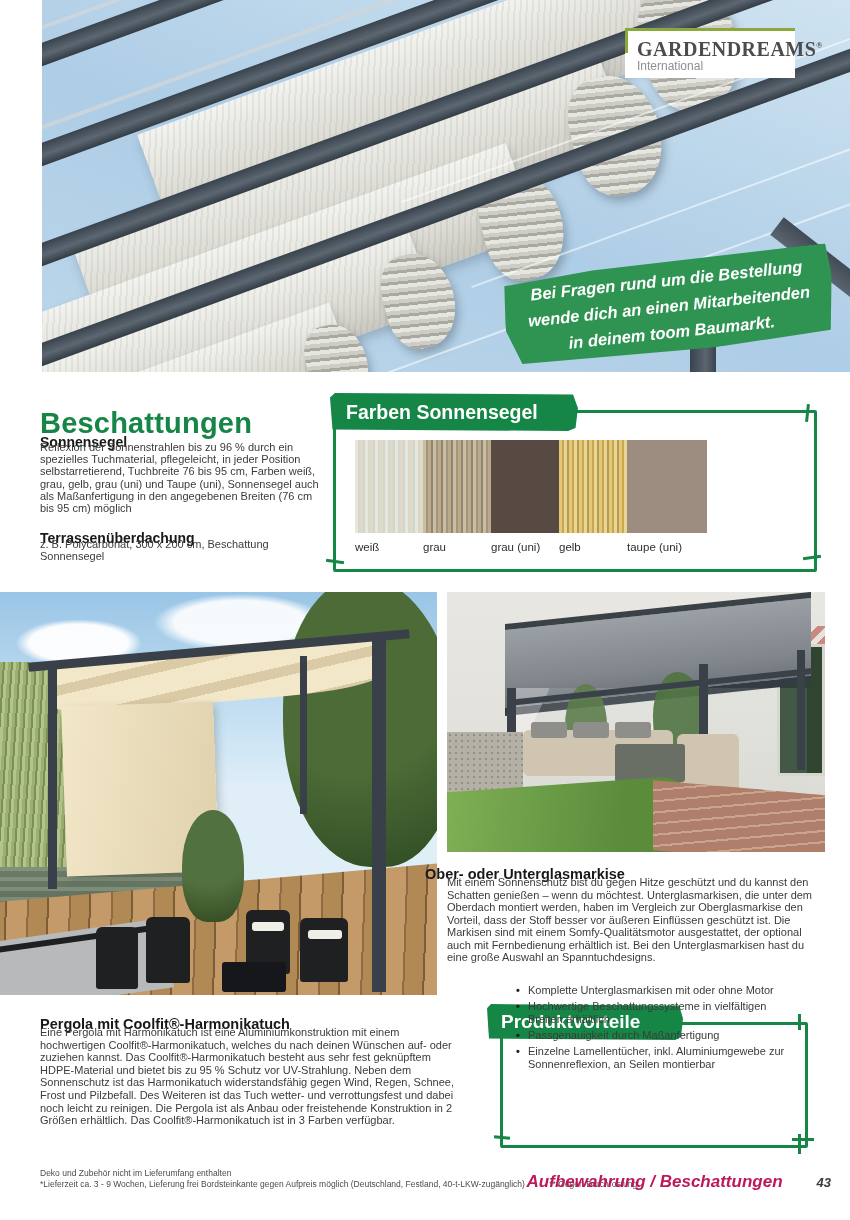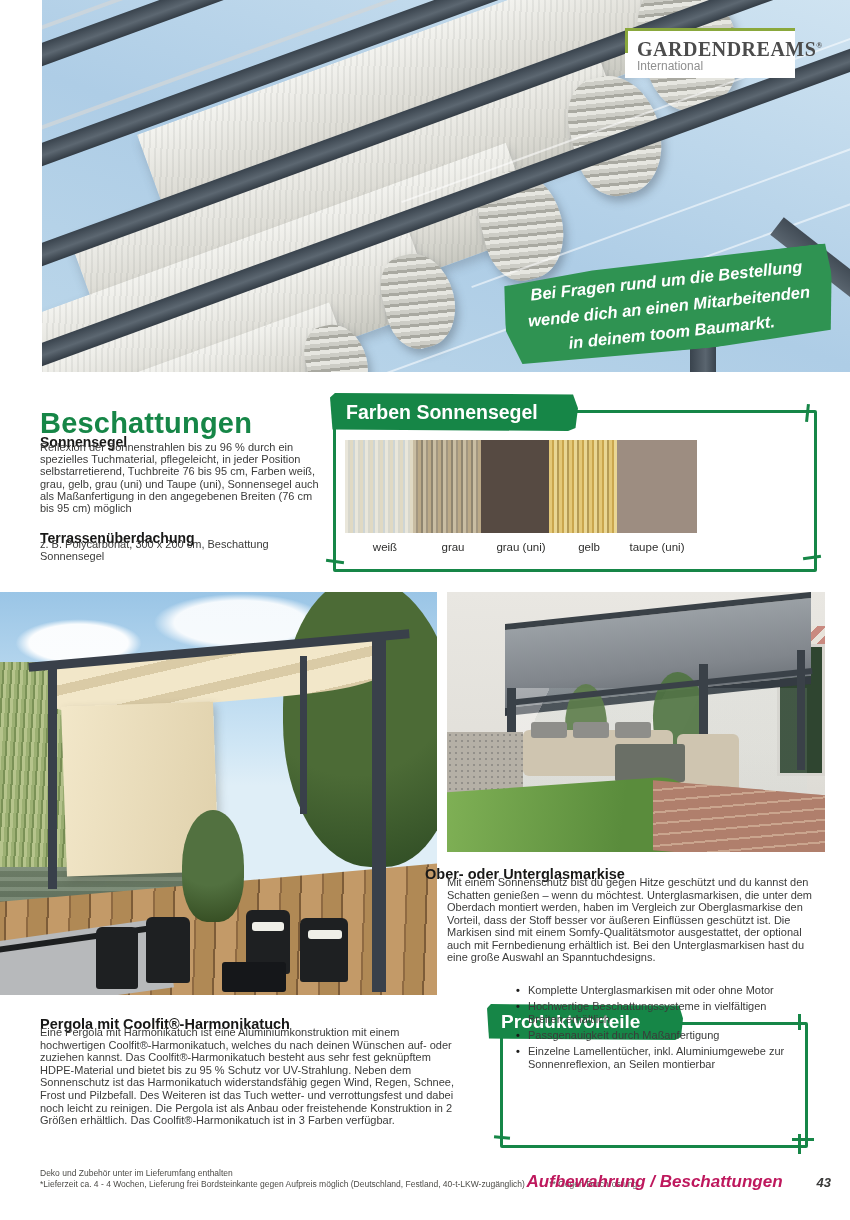--- a/index.html
+++ b/index.html
@@ -41,21 +41,21 @@
   .h1{position:absolute;left:40px;top:388px;font-size:29px;font-weight:bold;color:#168647;letter-spacing:.2px;}
   .h3{position:absolute;font-size:14px;font-weight:bold;color:#181817;margin-top:8px;}
   .body-p{position:absolute;font-size:11px;line-height:12.2px;color:#3b3b3a;}
   
   .panel-border{position:absolute;border:3px solid #168647;border-radius:2px;}
   .tail{position:absolute;background:#168647;}
   .banner{position:absolute;background:#168647;color:#fff;font-weight:bold;display:flex;align-items:center;
           clip-path:polygon(0 12%,2% 0,98% 4%,100% 40%,99% 92%,96% 100%,1% 96%);}
   .swatch-row{position:absolute;left:333px;top:410px;width:478px;height:156px;box-sizing:border-box;
               display:flex;gap:8px;padding:30px 0 0 22px;}
-  .sw-cell{width:60px;display:flex;flex-direction:column;align-items:center;}
+  .sw-cell{width:60px;display:flex;flex-direction:column;align-items:flex-start;}
   .sw{width:80px;height:93px;}
   .sw-label{margin-top:8px;font-size:11.5px;color:#2e2e2d;}
   .sw0{background:repeating-linear-gradient(90deg,#e9e6da 0 3px,#d7d7cd 3px 5px,#e0d9c3 5px 8px,#ced5d5 8px 10px);}
   .sw1{background:repeating-linear-gradient(90deg,#c9bda2 0 3px,#a29680 3px 5px,#bba987 5px 8px,#8f8570 8px 10px);}
   .sw2{background:repeating-linear-gradient(90deg,#e3c878 0 3px,#caa64e 3px 5px,#e9d694 5px 8px,#b59b55 8px 10px);}
   .sw3{background:#564a42;}
   .sw4{background:#9d8d81;}
   
   .ph{position:absolute;overflow:hidden;}
   .abs{position:absolute;}
@@ -271,23 +271,23 @@
     <span>Produktvorteile</span>
   </div>
   <ul class="benefits-list">
     <li>Komplette Unterglasmarkisen mit oder ohne Motor</li>
     <li>Hochwertige Beschattungssysteme in vielfältigen Breiten erhältlich</li>
     <li>Passgenauigkeit durch Maßanfertigung</li>
     <li>Einzelne Lamellentücher, inkl. Aluminiumgewebe zur Sonnenreflexion, an Seilen montierbar</li>
   </ul>
 
   <div class="footnotes">
-    <div>Deko und Zubehör unter im Lieferumfang enthalten</div>
+    <div>Deko und Zubehör nicht im Lieferumfang enthalten</div>
     <div>
-      <span>*Lieferzeit ca. 4 - 4 Wochen, Lieferung frei Bordsteinkante gegen Aufpreis möglich (Deutschland, Festland, 40-t-LKW-zugänglich)</span>
+      <span>*Lieferzeit ca. 3 - 9 Wochen, Lieferung frei Bordsteinkante gegen Aufpreis möglich (Deutschland, Festland, 40-t-LKW-zugänglich)</span>
       <span style="margin-left:22px;">** Gegen Durchrostung</span>
     </div>
   </div>
   <div class="footer-right">
     <span class="footer-cat">Aufbewahrung / Beschattungen</span>
     <span class="footer-page">43</span>
   </div>
 
 </div>
 

